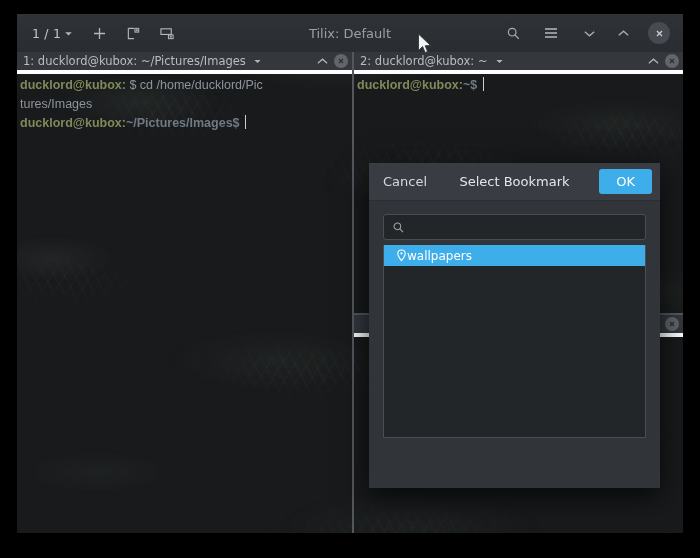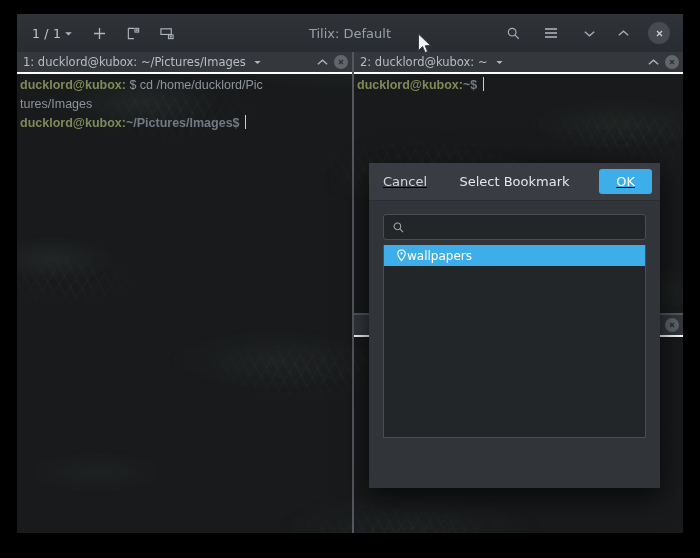--- a/index.html
+++ b/index.html
@@ -100,21 +100,21 @@
       radial-gradient(ellipse 175px 52px at 44% 64%, #000 0%, transparent 66%),
       radial-gradient(ellipse 155px 46px at 80% 76%, #000 0%, transparent 66%),
       radial-gradient(ellipse 210px 62px at 56% 94%, #000 0%, transparent 66%),
       radial-gradient(ellipse 130px 42px at 12% 48%, #000 0%, transparent 66%);
   }
 
   
   .pane { position: absolute; }
   .pane-title {
     height: 22px; background: #34383d;
-    border-bottom: 2px solid #ffffff;
+    border-bottom: 4px solid #ffffff;
     display: flex; align-items: center;
     color: #b9bdc3; font-size: 11.5px;
     padding: 0 4px 0 6px;
     box-sizing: border-box;
     position: relative; z-index: 4;
   }
   .pane-title .pt-label { white-space: nowrap; overflow: hidden; text-overflow: ellipsis; }
   .pane-title .pt-caret { margin-left: 7px; color: #b0b4ba; font-size: 9px; }
   .pane-title .pt-spacer { flex: 1; }
   .pane-title .pt-max { color: #b2b6bc; font-size: 11px; margin-right: 5px; }
@@ -157,21 +157,20 @@
     background: #31353a;
     box-shadow: 0 8px 28px rgba(0,0,0,.72), 0 1px 0 rgba(255,255,255,.04) inset;
     z-index: 30;
   }
   .dlg-header {
     height: 38px; background: #393d43;
     border-bottom: 1px solid #2a2d32;
     display: flex; align-items: center;
     padding: 0 8px; box-sizing: border-box;
     position: relative;
-    text-decoration: underline;
   }
   .dlg-cancel { color: #d6dade; font-size: 13px; padding: 4px 6px; }
   .dlg-title {
     position: absolute; left: 0; right: 0; text-align: center;
     color: #e3e7ea; font-size: 13px; pointer-events: none;
   }
   .dlg-ok {
     margin-left: auto;
     background: #3daee9; color: #ffffff;
     font-size: 13px;

